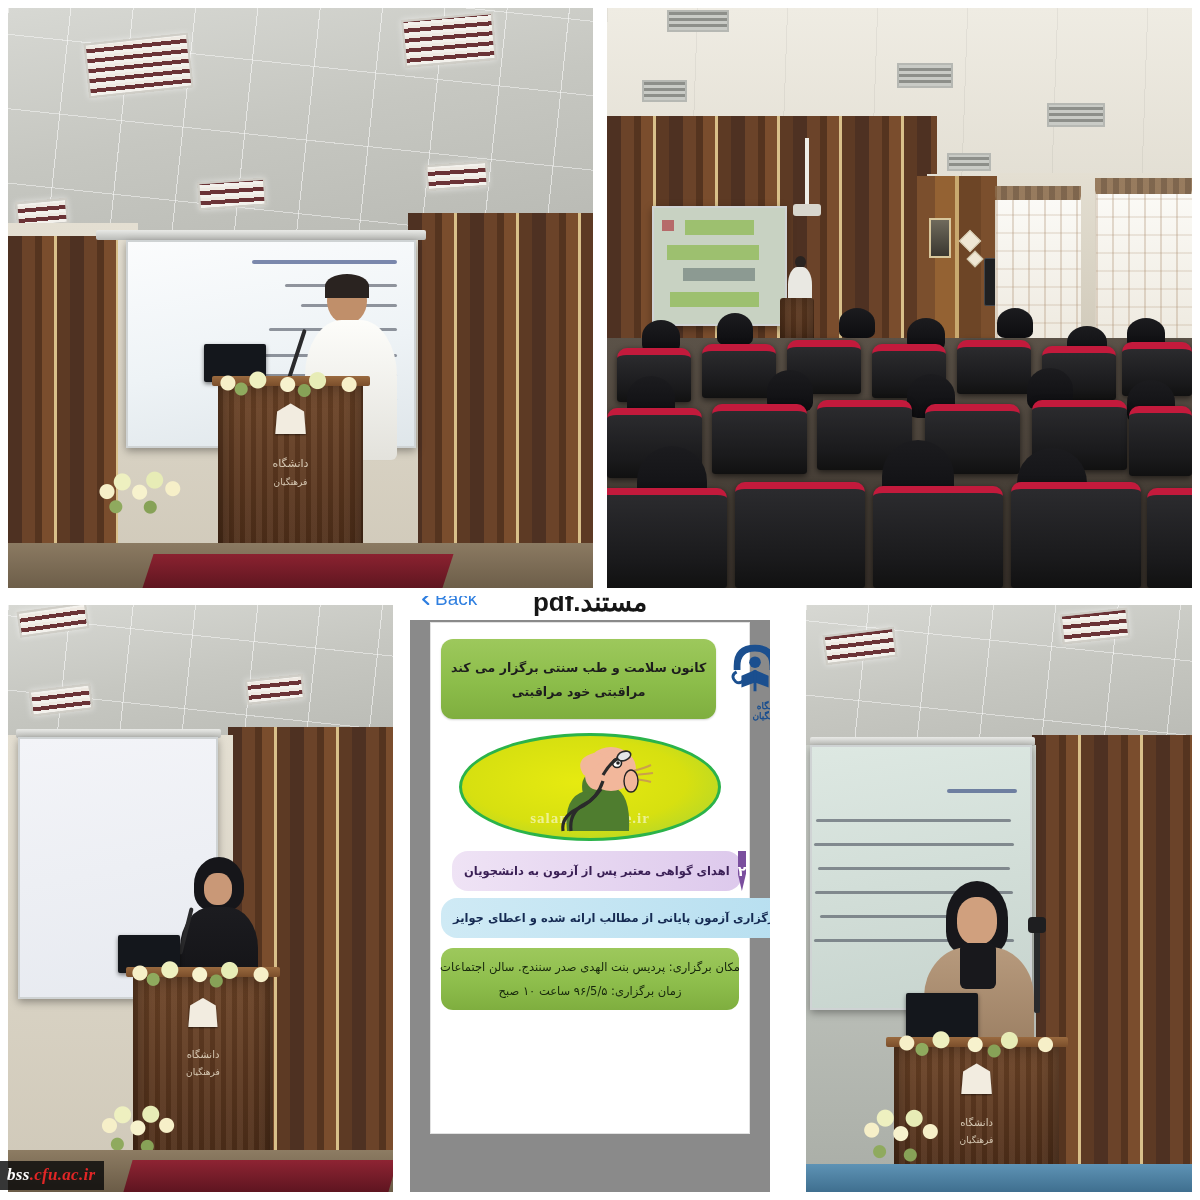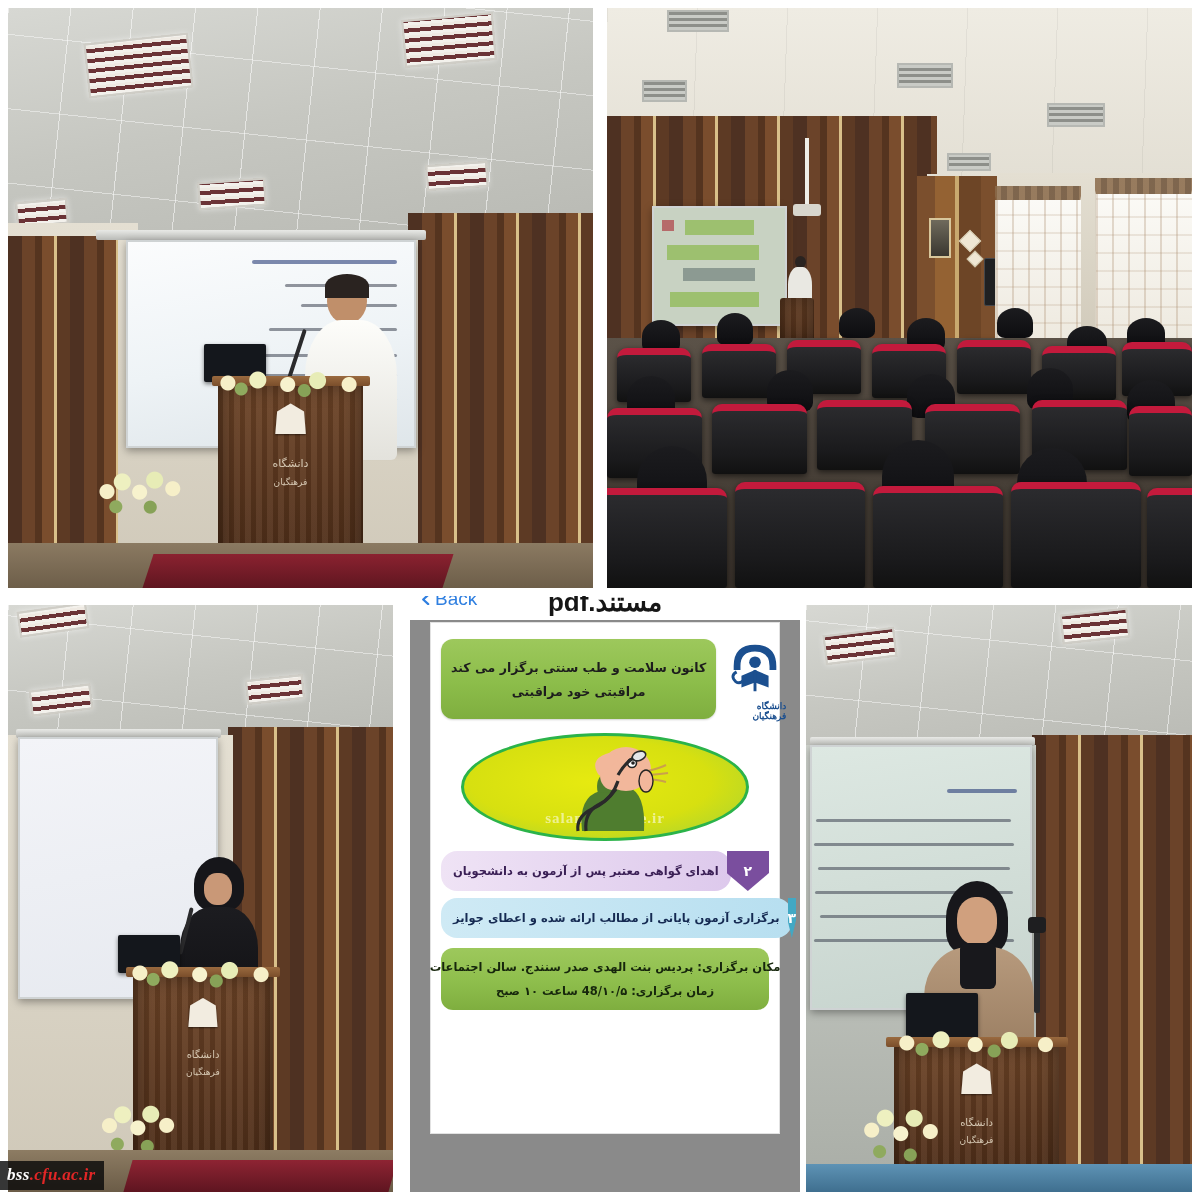--- a/index.html
+++ b/index.html
@@ -198,40 +198,40 @@
 
   .steps { margin-top: 8px; display: flex; flex-direction: column; gap: 7px; }
   .step { display: flex; align-items: stretch; height: 40px; }
   .step-bar {
     flex: 1; display: flex; align-items: center; justify-content: center;
     border-radius: 16px; padding: 0 12px; direction: rtl;
     color: #152a52; font-size: 11.5px; font-weight: 700;
     font-family: "DejaVu Sans", sans-serif; white-space: nowrap;
   }
   .step-bar.s1 { background: linear-gradient(90deg,#cfeaf5 0%, #bfe3f2 100%); }
-  .step-bar.s2 { background: linear-gradient(90deg,#efe3f5 0%, #ddc9ec 100%); color:#3a1f55; }
+  .step-bar.s2 { background: linear-gradient(90deg,#efe3f5 0%, #ddc9ec 100%); color:#3a1f55;margin-left:11px; }
   .step-bar.s3 { background: linear-gradient(90deg,#cfeaf5 0%, #b7dff0 100%); }
   .chev {
     width: 46px; margin-left: -4px;
     display: flex; align-items: center; justify-content: center;
     color: #ffffff; font-size: 14px; font-weight: 700;
     clip-path: polygon(0 0, 100% 0, 100% 55%, 50% 100%, 0 55%);
   }
   .chev.c1 { background: #42a8c4; }
   .chev.c2 { background: #7a4e9e; }
   .chev.c3 { background: #42a8c4; }
 
   .footer-green {
     margin-top: 10px;
     background: linear-gradient(180deg,#9dc85c 0%, #8ebe4c 55%, #7fae3f 100%);
     border-radius: 12px; padding: 12px 10px;
     display: flex; flex-direction: column; gap: 10px; align-items: center;
   }
   .footer-green span {
-    color: #16260c; font-size: 11.5px; font-weight: 700; direction: rtl;
+    color: #16260c; font-size: 11.5px; font-weight: 400; direction: rtl;
     font-family: "DejaVu Sans", sans-serif; text-align: center; white-space: nowrap;
   }
 
   
   .site-wm {
     position: absolute; left: 0; bottom: 10px;
     background: rgba(10,10,10,.82);
     padding: 4px 9px 5px 7px;
     font-family: "Liberation Serif", serif;
     font-size: 17px; font-style: italic; font-weight: 700; letter-spacing: .3px;
@@ -435,21 +435,21 @@
       <div class="podium-logo" style="left:0; right:0; top:14px; font-size:42px;">☗</div>
       <div class="podium-text" style="left:0; right:0; top:72px; font-size:10px;">دانشگاه</div>
       <div class="podium-text" style="left:0; right:0; top:90px; font-size:9px;">فرهنگیان</div>
     </div>
     <div class="podium-top" style="left:80px; top:432px; width:182px; height:10px;"></div>
     <div class="flowers" style="left:78px; top:422px; width:190px; height:32px;"></div>
     <div class="flowers" style="left:56px; top:468px; width:80px; height:110px; transform:rotate(-4deg);"></div>
     <div style="position:absolute; left:0; bottom:0; width:100%; height:28px; background:linear-gradient(180deg,#5e93b5,#3f6f8f);"></div>
   </div>
 
-  <div class="viewer" style="left:410px; top:596px; width:390px; height:596px;">
+  <div class="viewer" style="left:410px; top:596px; width:360px; height:596px;">
 
     <div class="viewer-topbar">
       <div class="back-btn">
         <svg class="back-chevron" viewBox="0 0 12 12">
           <path d="M9 1 L3.5 6 L9 11" fill="none" stroke="#2f7fe0" stroke-width="2.4" stroke-linecap="round" stroke-linejoin="round"></path>
         </svg>
         <span>Back</span>
       </div>
       <div class="viewer-title">pdf.مستند</div>
     </div>
@@ -503,21 +503,21 @@
             <div class="chev c2">۲</div>
           </div>
           <div class="step">
             <div class="step-bar s3">برگزاری آزمون پایانی از مطالب ارائه شده و اعطای جوایز</div>
             <div class="chev c3">۳</div>
           </div>
         </div>
 
         <div class="footer-green">
           <span>مکان برگزاری: پردیس بنت الهدی صدر سنندج. سالن اجتماعات</span>
-          <span>زمان برگزاری: 48/۱۰/۵ ساعت ۱۰ صبح</span>
+          <span>زمان برگزاری: ۹۶/5/۵ ساعت ۱۰ صبح</span>
         </div>
 
       </div>
     </div>
   </div>
 
   <div class="site-wm">
     <span class="w1">bss</span><span class="w2">.cfu.ac.ir</span>
   </div>
 

